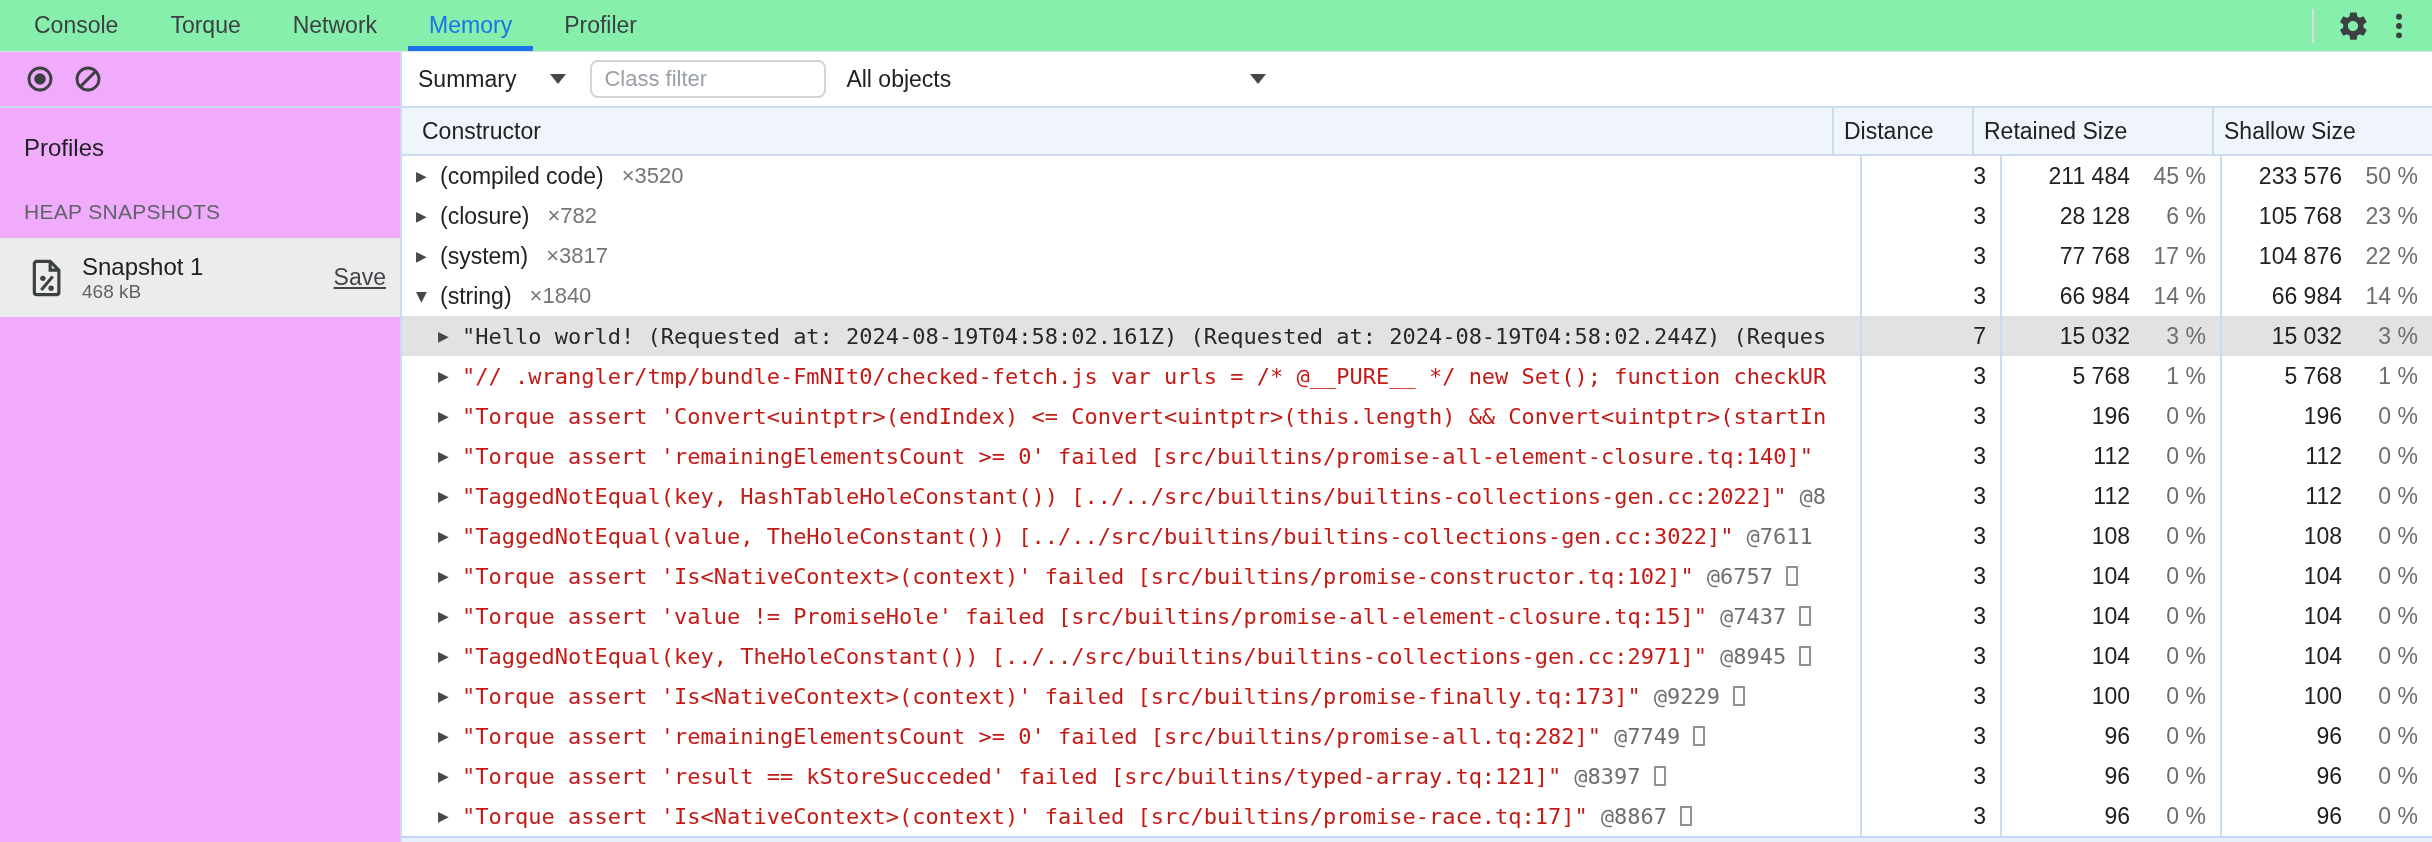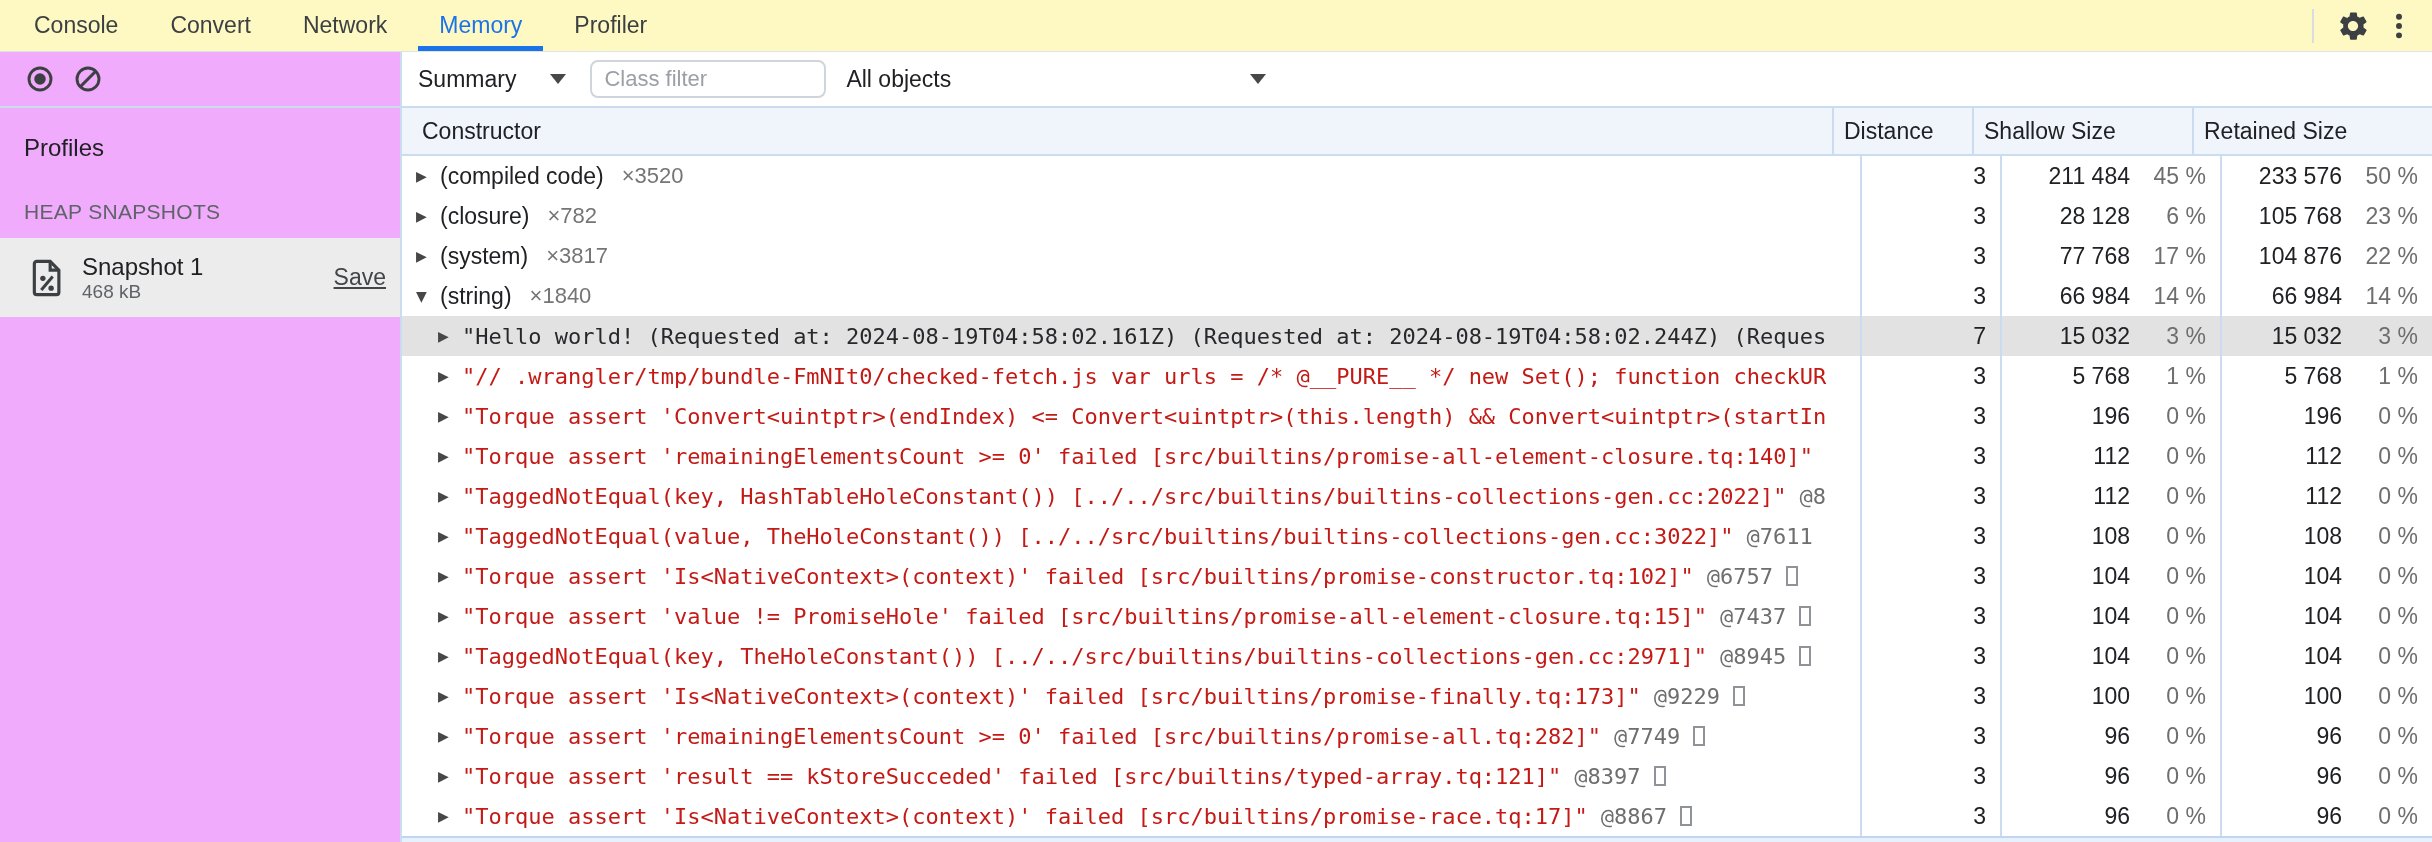--- a/index.html
+++ b/index.html
@@ -5,21 +5,21 @@
   * { margin:0; padding:0; box-sizing:border-box; }
   html,body { background:#fff; }
   .app {
     width:2432px; height:842px;
     font-family:"Liberation Sans", sans-serif;
     color:#202124; overflow:hidden; position:relative; background:#fff;
     -webkit-font-smoothing:antialiased;
   }
   
   .tabbar {
-    height:52px; background:#fef9c3; display:flex; align-items:stretch;
+    height:52px; background:#86efac; display:flex; align-items:stretch;
     border-bottom:1px solid #e0e3e6; padding-left:8px;
   }
   .tab {
     display:flex; align-items:center; padding:0 26px; font-size:23px;
     color:#3c4043; position:relative; cursor:default; white-space:nowrap;
   }
   .tab.active { color:#1a73e8; }
   .tab.active::after {
     content:""; position:absolute; left:5px; right:5px; bottom:0; height:5px; background:#1a73e8;
   }
@@ -95,21 +95,21 @@
 </head>
 <body>
 
 <div class="app">
 
   <div class="tabbar">
     <div class="tab">
         <span>Console</span>
       </div>
     <div class="tab">
-        <span>Convert</span>
+        <span>Torque</span>
       </div>
     <div class="tab">
         <span>Network</span>
       </div>
     <div class="tab active">
         <span>Memory</span>
       </div>
     <div class="tab">
         <span>Profiler</span>
       </div>
@@ -187,22 +187,22 @@
         <div class="select-plain objects-select">
           <span class="select-label">All objects</span>
           <span class="caret"></span>
         </div>
       </div>
 
       <div class="grid">
         <div class="grid-header">
           <div class="hcell col-constructor">Constructor</div>
           <div class="hcell col-distance">Distance</div>
+          <div class="hcell col-retained">Retained Size</div>
           <div class="hcell col-shallow">Shallow Size</div>
-          <div class="hcell col-retained">Retained Size</div>
         </div>
         <div class="grid-rows" id="rows">
             <div class="row">
               <div class="cell cc lvl1"><span class="tri">▶</span><span class="lbl-sans">(compiled code)</span><span class="count">×3520</span></div>
               <div class="cell cv cd">3</div>
               <div class="cell cv cs">
                 <span class="num">211 484</span>
                 <span class="pct">45 %</span>
               </div>
               <div class="cell cv cr">

